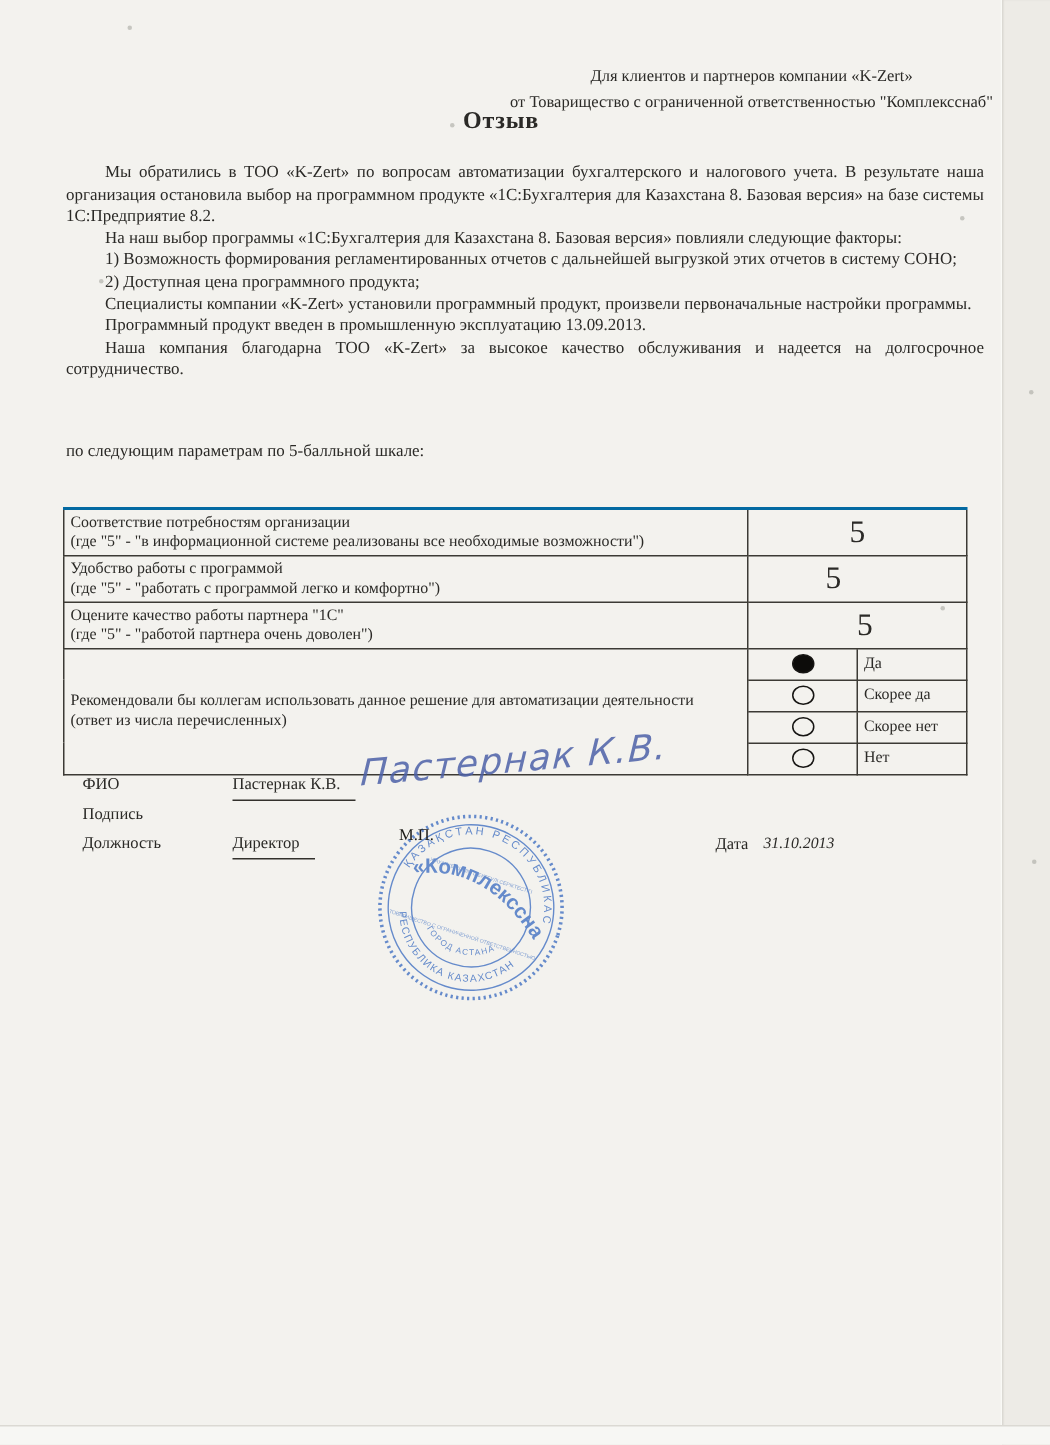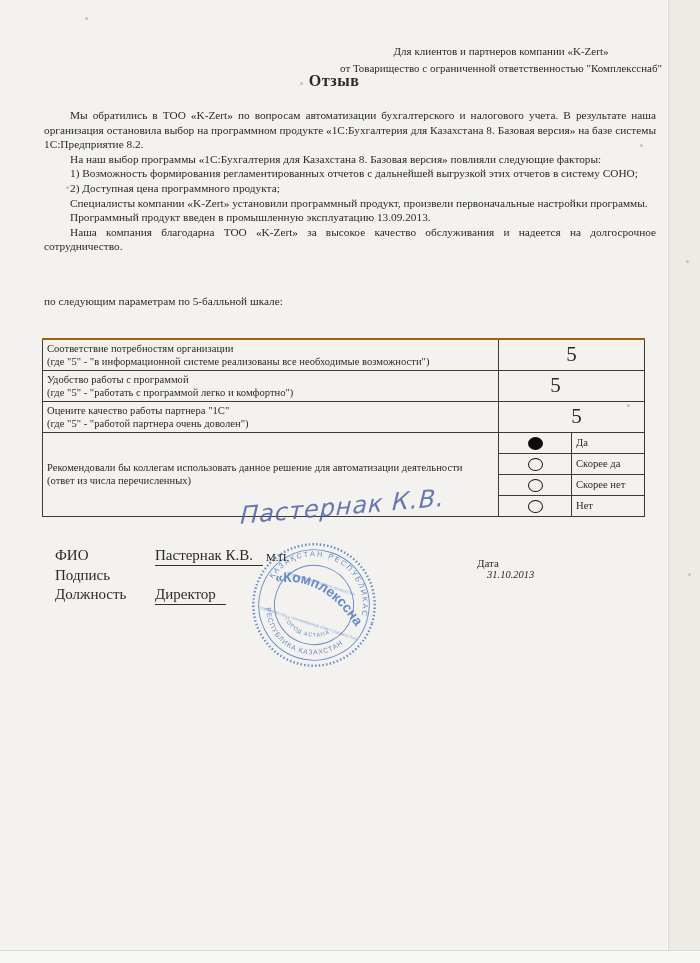--- a/index.html
+++ b/index.html
@@ -24,51 +24,51 @@
   .doc-body p{margin:0;text-indent:26px;}
 
   .rating-intro{position:absolute;top:293px;left:44px;font-size:11.3px;line-height:16px;}
 
   
   table.rating-table{
     position:absolute;top:338px;left:42px;width:603px;
     border-collapse:collapse;table-layout:fixed;
   }
   table.rating-table td{border:1px solid #3c3a35;padding:1px 4px;vertical-align:middle;}
-  table.rating-table{border-top:2px solid #a16207;}
+  table.rating-table{border-top:2px solid #0369a1;}
   td.q{width:447px;font-size:10.6px;line-height:13px;}
   .q-main{white-space:nowrap;overflow:hidden;}
   .q-sub{white-space:nowrap;overflow:hidden;}
   tr.main-row{height:31px;}
   td.score{text-align:center;font-size:21px;line-height:21px;}
   td.score.shift-left{padding-right:36px;}
   td.score.shift-right{padding-left:14px;vertical-align:top;padding-top:4px;}
   tr.opt-row{height:15px;}
   td.radio-cell{width:30px;text-align:center;padding:0;}
   td.opt{font-size:10.6px;padding:0 4px;}
   .radio{display:inline-block;width:13px;height:11px;border:1.6px solid #161513;border-radius:50%;background:transparent;vertical-align:middle;}
   .radio.filled{background:#0d0c0a;}
 
   
-  .sig-block{position:absolute;top:514px;left:55px;font-size:15px;line-height:19px;margin-top:32px;}
+  .sig-block{position:absolute;top:514px;left:55px;font-size:11px;line-height:19px;}
   .sig-row{display:flex;}
   .sig-label{width:100px;}
   .sig-value{border-bottom:1px solid #33312c;padding-right:10px;}
 
   .handwritten{
     position:absolute;top:492px;left:240px;width:220px;
     font-family:"DejaVu Sans", sans-serif;font-style:italic;
     font-size:24px;color:#4d61a8;opacity:.85;letter-spacing:1px;
     transform:rotate(-5deg) skewX(-8deg);white-space:nowrap;z-index:4;
   }
 
   .stamp-wrap{position:absolute;top:536px;left:238px;width:152px;height:138px;z-index:2;opacity:.85;}
   .mp-label{position:absolute;top:551px;left:266px;font-size:11px;color:#1c1b18;z-index:3;}
 
-  .date-line{position:absolute;top:557px;left:477px;font-size:11px;display:flex;flex-direction:column;}
+  .date-line{position:absolute;top:557px;left:477px;font-size:11px;display:flex;}
   .date-value{margin-left:10px;font-size:10.5px;font-style:italic;}
 </style>
 </head>
 <body>
 
 <div class="page">
 
   <div class="scan-right-band"></div>
   <div class="scan-bottom-band"></div>
   <div class="speck" style="left:85px;top:17px;"></div>

